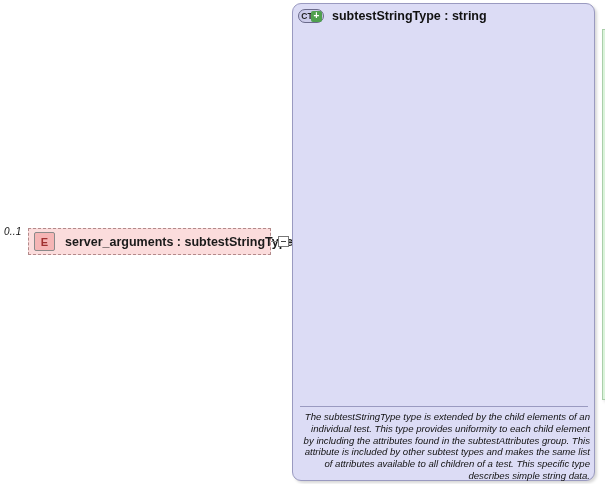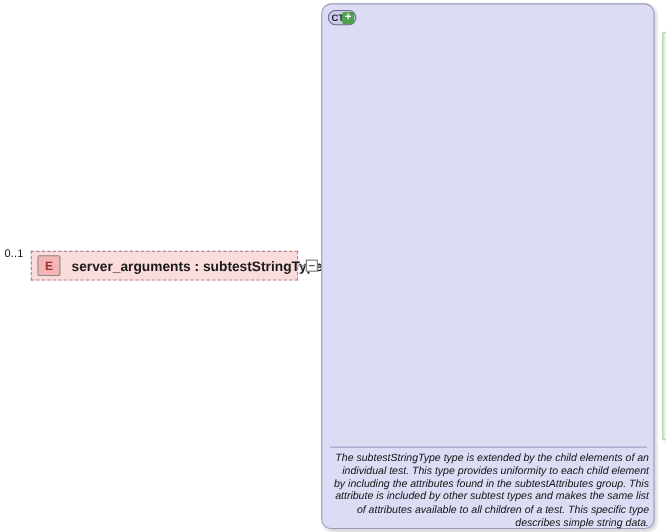--- a/index.html
+++ b/index.html
@@ -14,20 +14,21 @@
     font-family: "Liberation Sans", sans-serif;
     overflow: hidden;
   }
 
   
   .cardinality {
     position: absolute;
     left: 4px;
     top: 226px;
     font-size: 10px;
+    font-style: italic;
     color: #111;
     letter-spacing: 0.2px;
   }
   .element-box {
     position: absolute;
     left: 28px;
     top: 228px;
     width: 243px;
     height: 27px;
     background: #fbdcdc;
@@ -188,20 +189,21 @@
 <div class="conn-h" style="left:271px; top:241px; width:7px;"></div>
 <div class="expander" style="left:278px; top:236px;"></div>
 <div class="conn-h" style="left:289px; top:241px; width:26px;"></div>
 
 <div class="ct-panel">
   <div class="ct-header">
     <div class="icon-ct">
       <span>CT</span>
       <span class="plus">+</span>
     </div>
+    <div class="ct-title">subtestStringType : string</div>
   </div>
 
   <div class="ag-panel">
     
 
     
     
     
     
     

